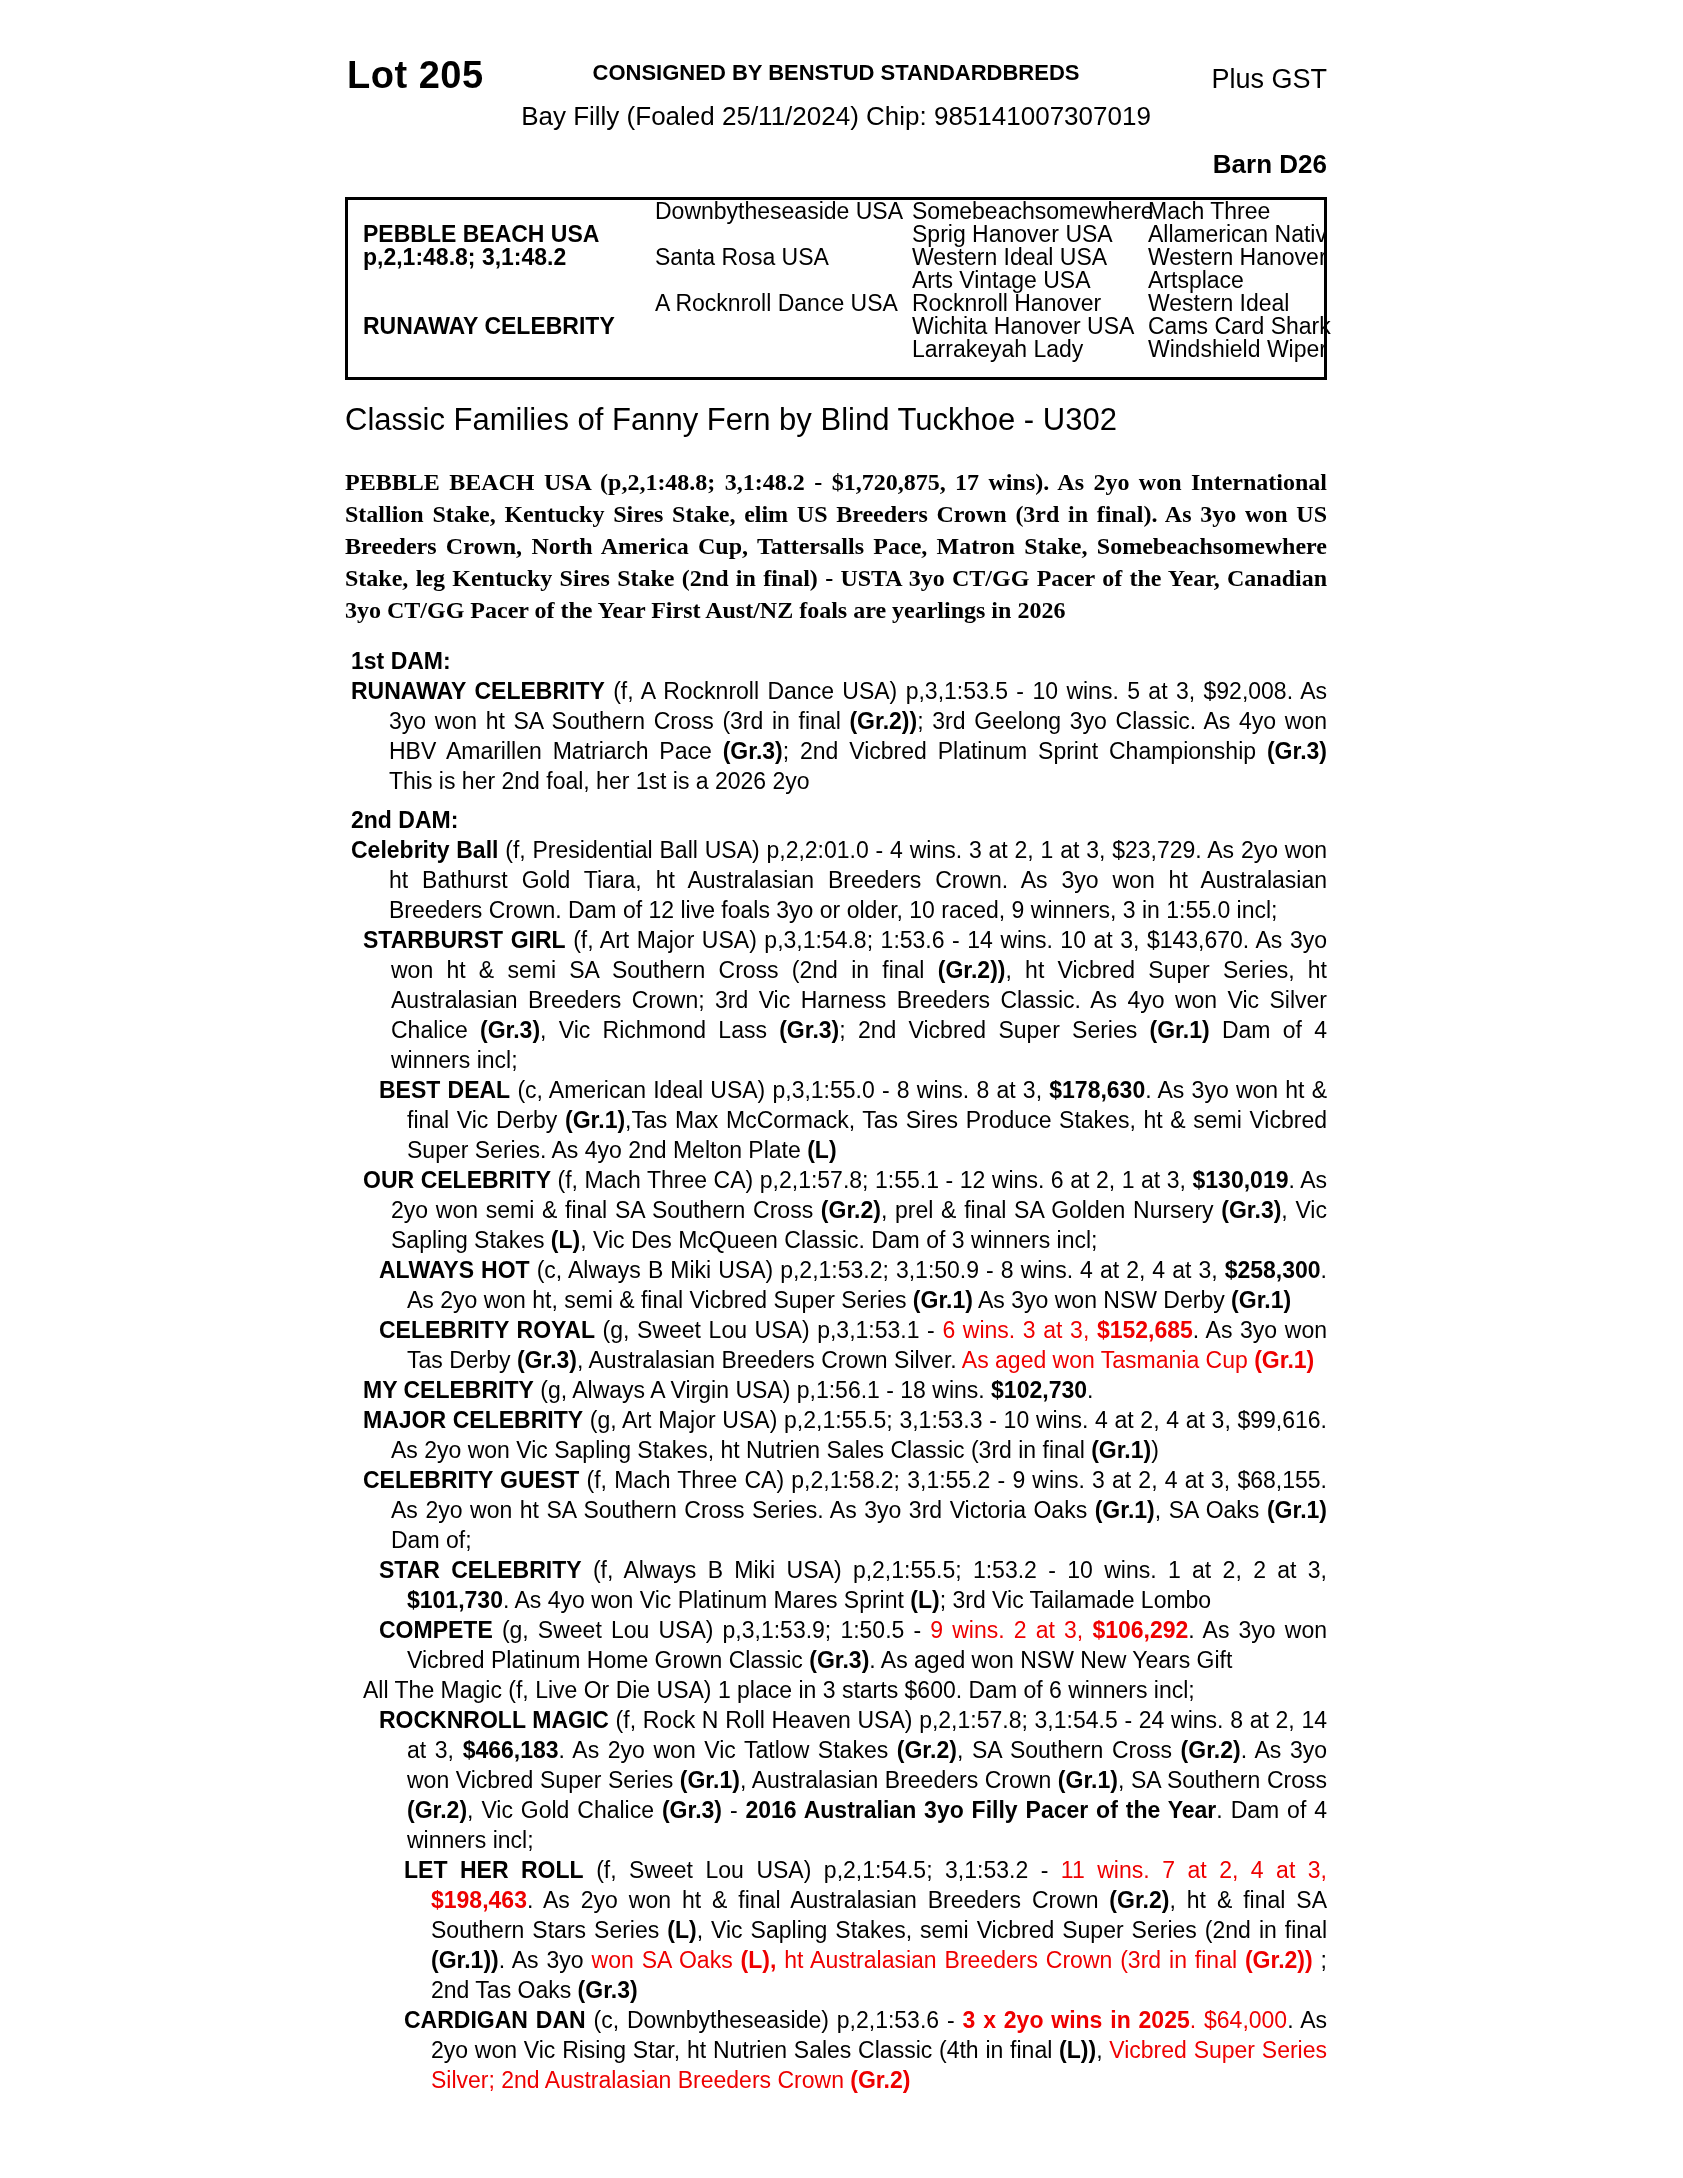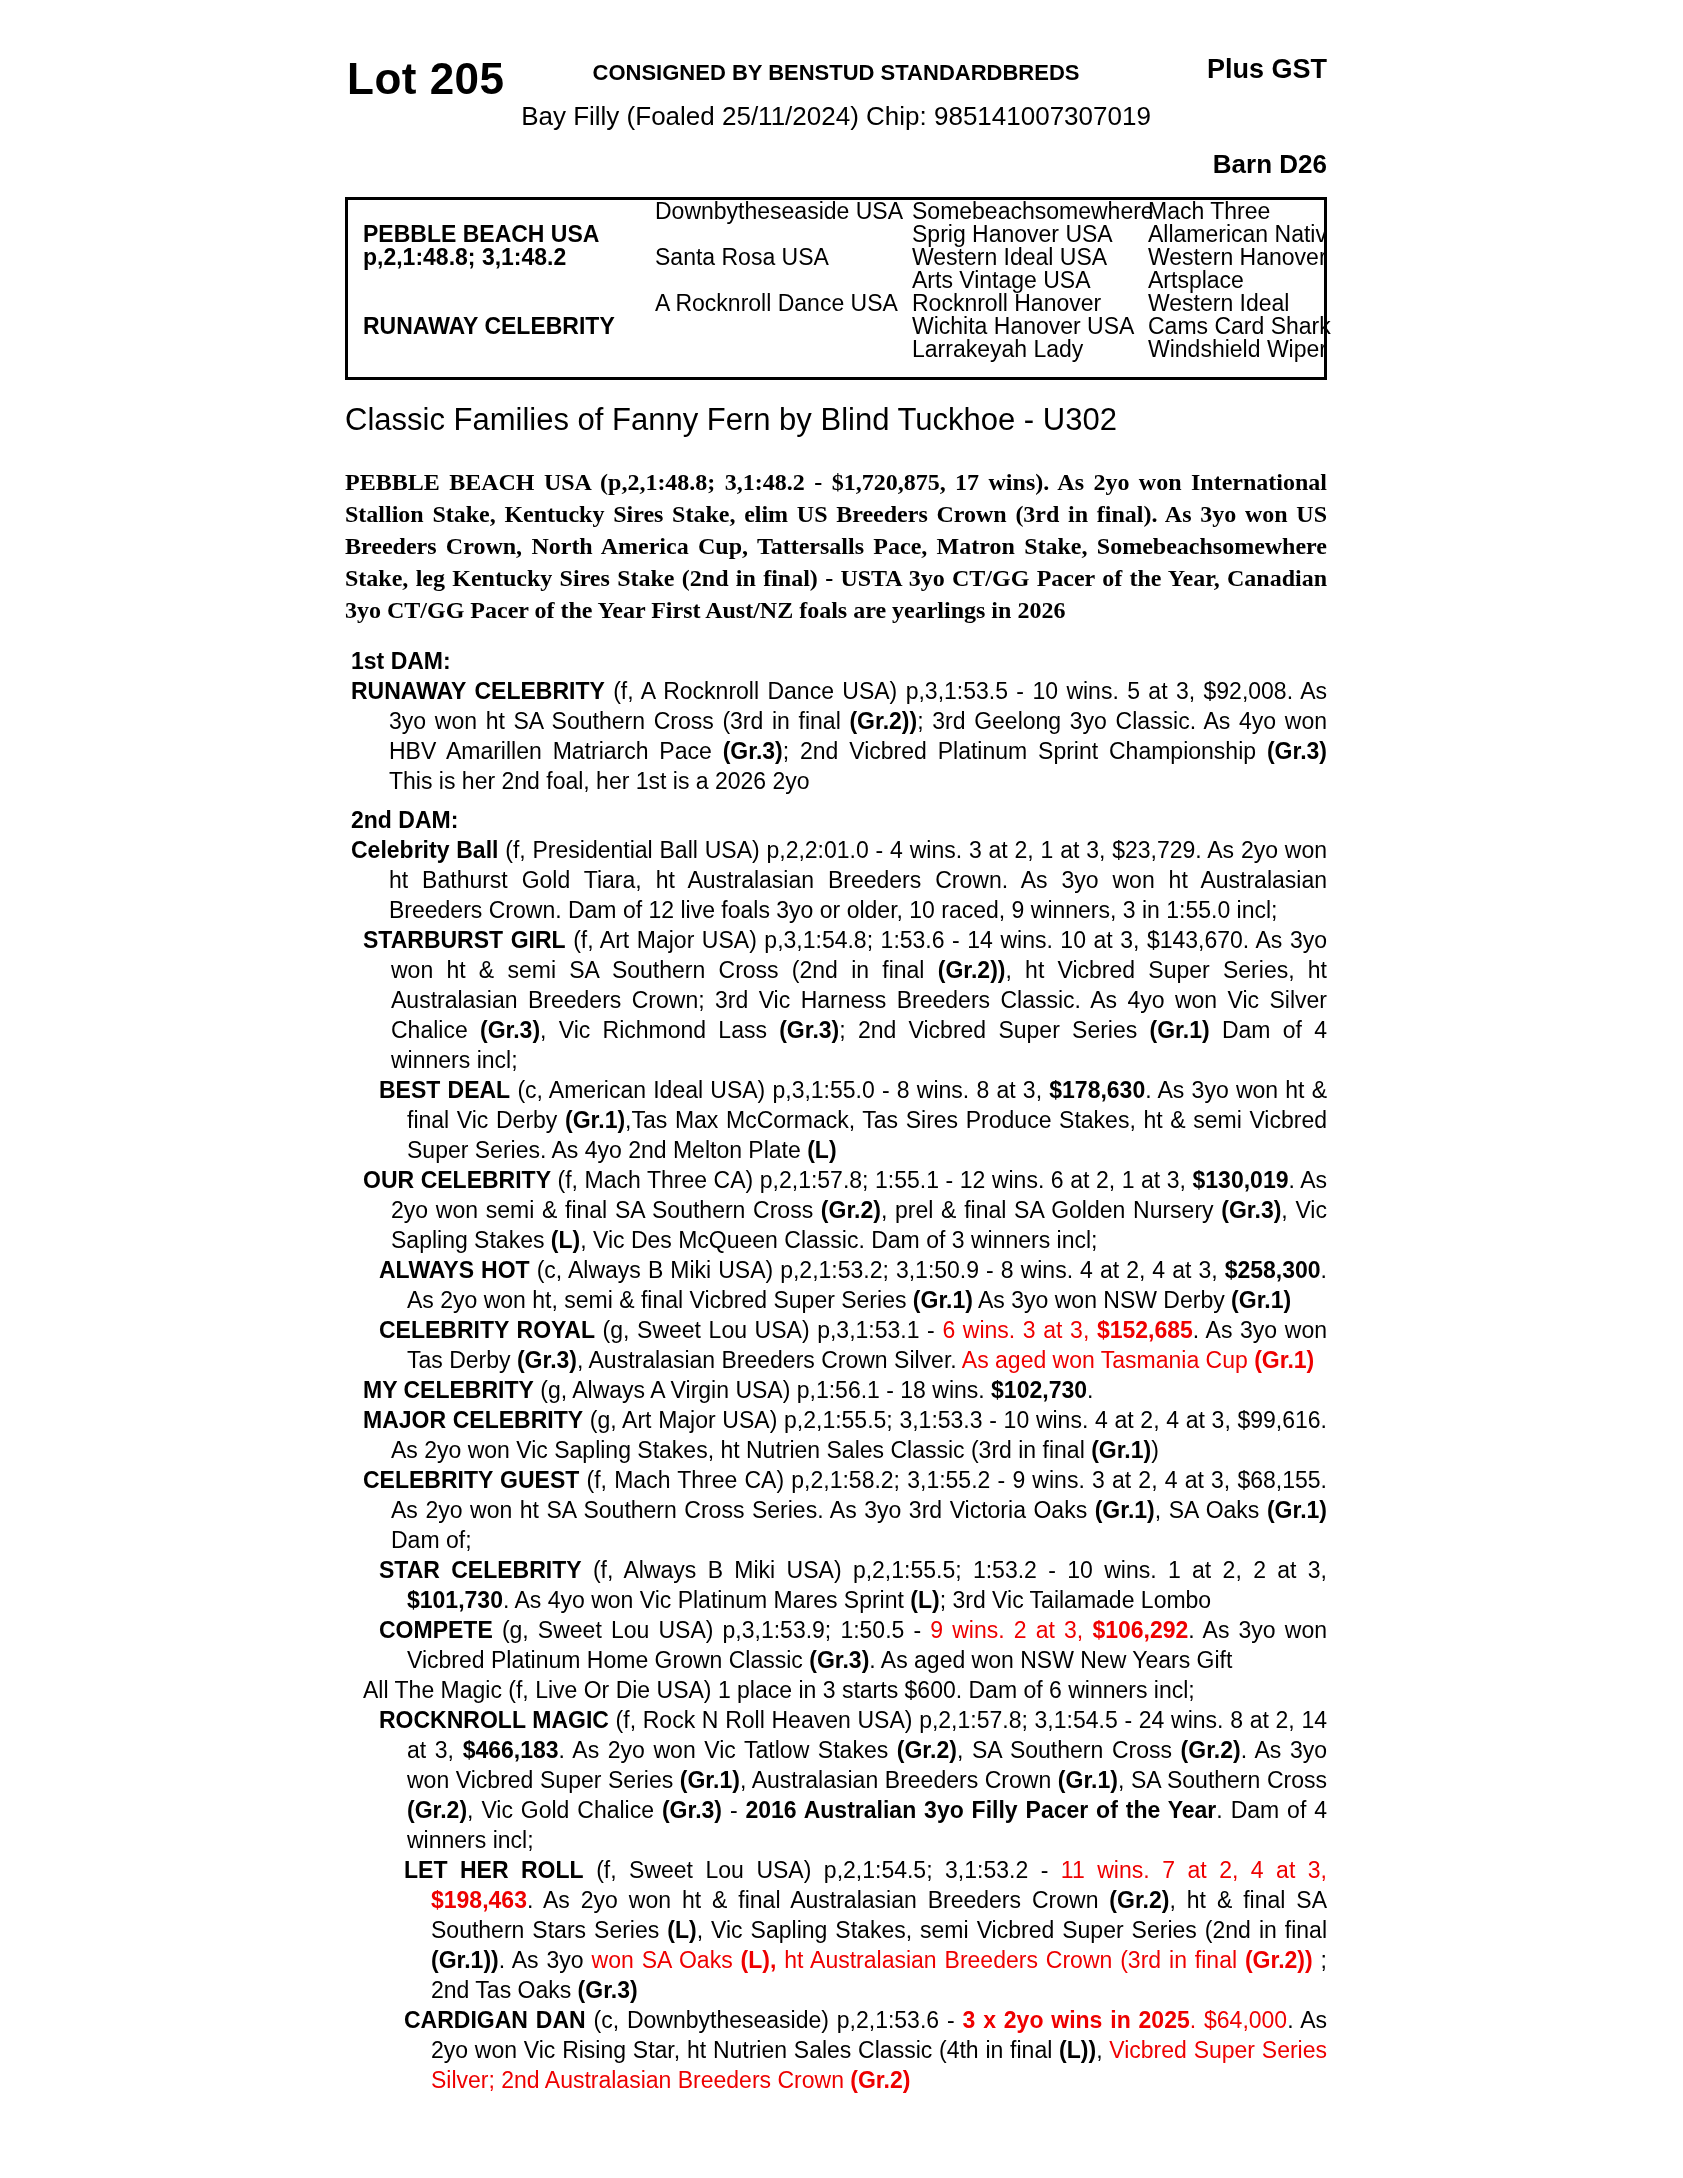--- a/index.html
+++ b/index.html
@@ -1,23 +1,23 @@
 <!DOCTYPE html>
 <html style="--red: #ee0000;"><head>
 <meta charset="utf-8">
 <style>
   * { margin:0; padding:0; box-sizing:border-box; }
   html,body { width:1683px; height:2178px; background:#fff; font-family:"Liberation Sans", sans-serif; color:#000; }
   .page { position:absolute; left:345px; top:46px; width:982px; }
 
   
   .hdr { position:relative; height:147px; }
-  .lot { position:absolute; left:2px; top:8px; font-size:44px; font-weight:bold; letter-spacing:0.5px; }
+  .lot { position:absolute; left:2px; top:8px; font-size:38px; font-weight:bold; letter-spacing:0.5px; }
   .consigned { position:absolute; left:0; right:0; top:14px; text-align:center; font-size:22px; font-weight:bold; }
-  .plusgst { position:absolute; right:0; top:8px; font-size:27px; font-weight:bold; }
+  .plusgst { position:absolute; right:0; top:18px; font-size:27px; font-weight:normal; }
   .subtitle { position:absolute; left:0; right:0; top:55px; text-align:center; font-size:26px; }
   .barn { position:absolute; right:0; top:103px; font-size:26px; font-weight:bold; }
 
   
   .ped { position:relative; border:3px solid #000; height:183px; margin-top:4px; padding-top:0; }
   .ped-row { position:relative; height:23px; font-size:23px; line-height:23px; white-space:nowrap; }
   .ped-row .c0 { position:absolute; left:15px;  font-weight:bold; }
   .ped-row .c1 { position:absolute; left:307px; }
   .ped-row .c2 { position:absolute; left:564px; }
   .ped-row .c3 { position:absolute; left:800px; }

